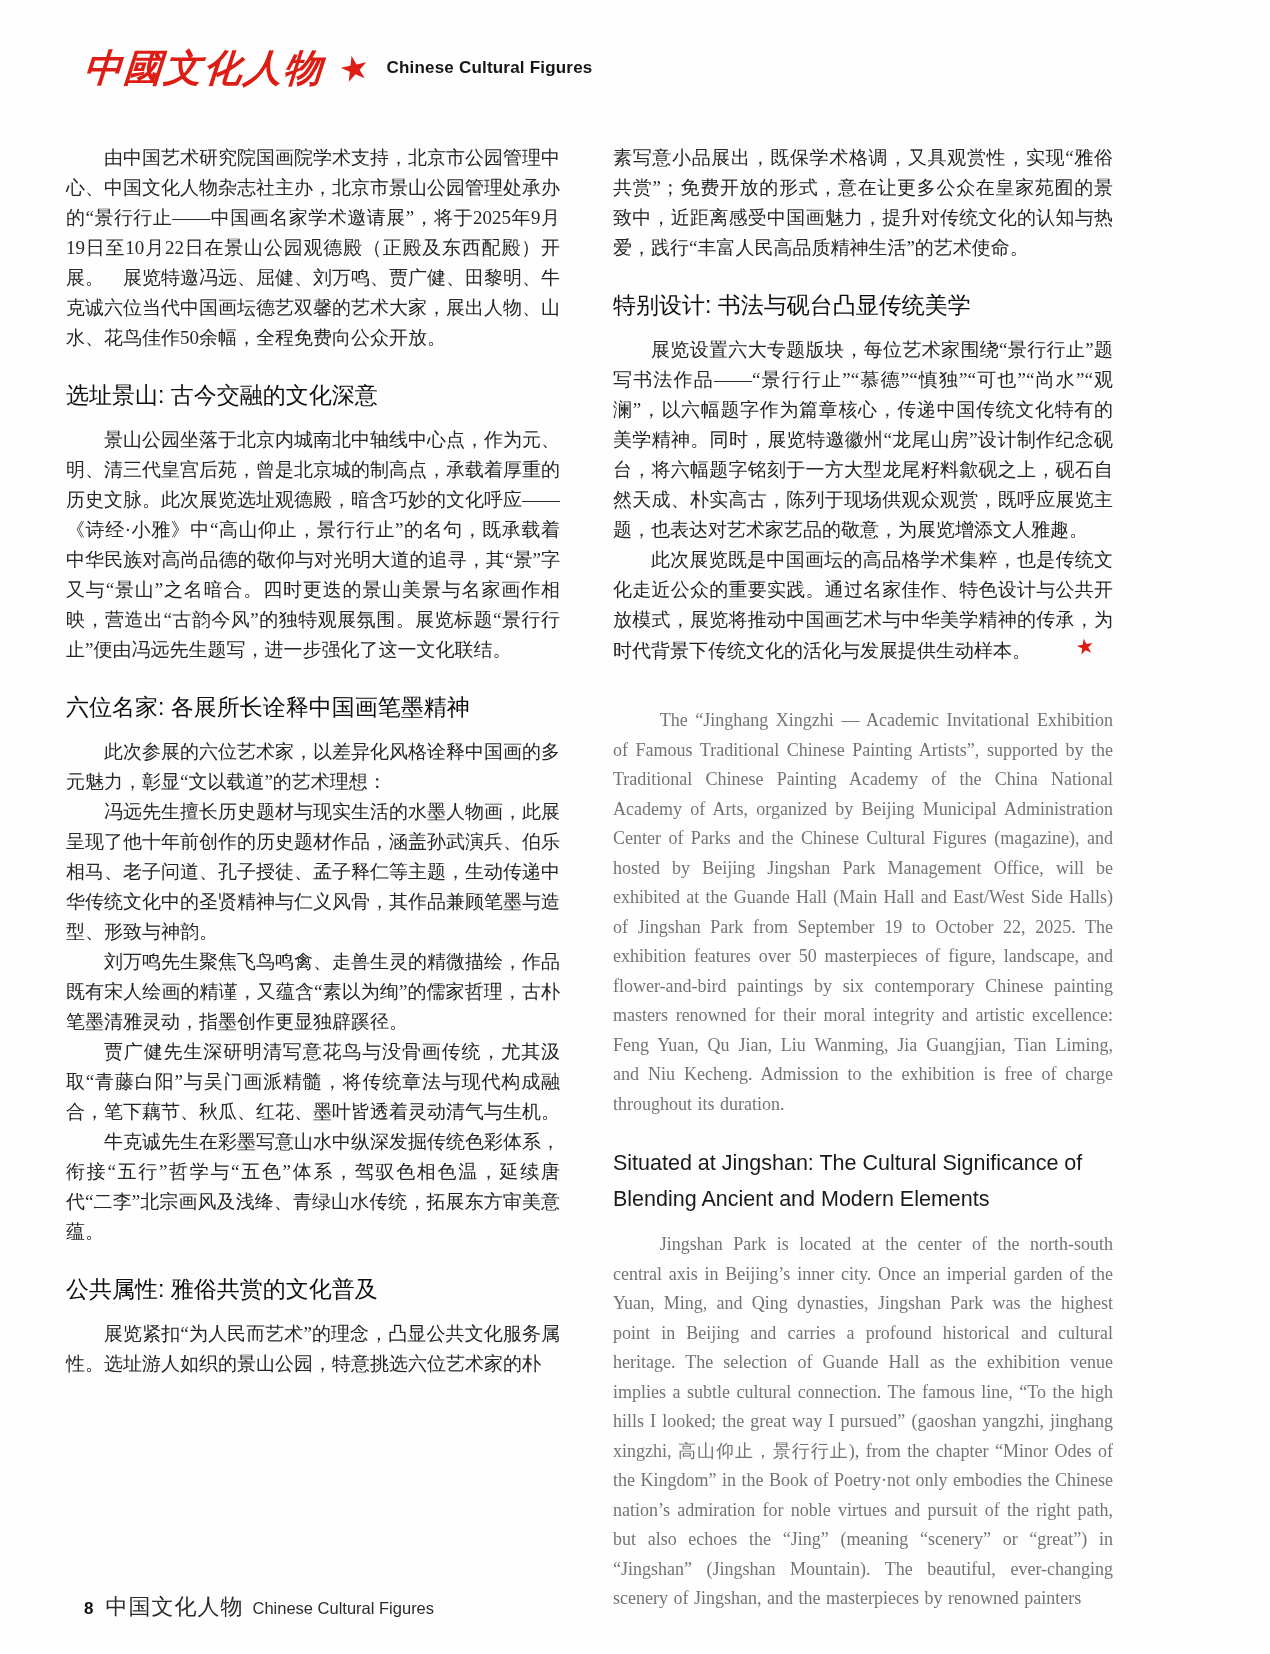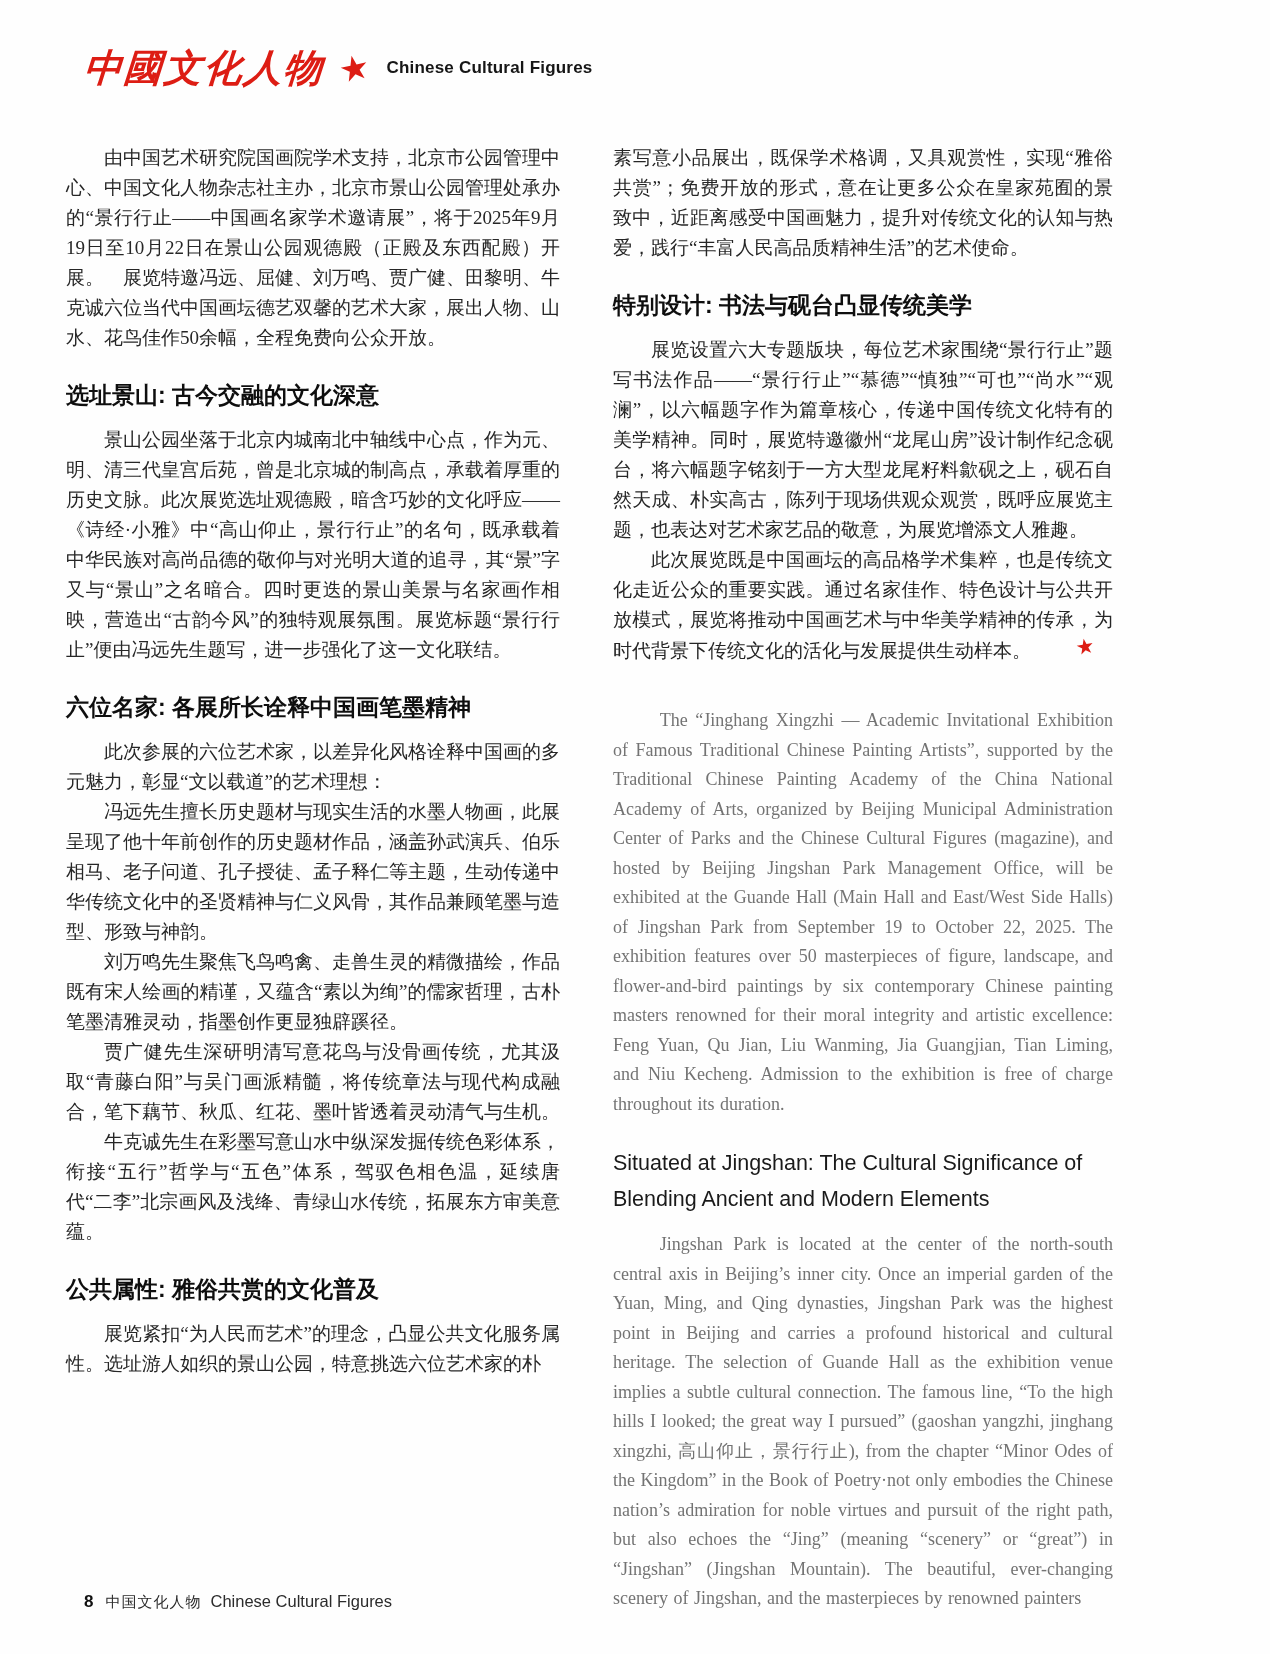--- a/index.html
+++ b/index.html
@@ -41,21 +41,21 @@
   .cn {
     font-family:"Liberation Serif","DejaVu Serif",serif;
     font-size:19px; line-height:30px;
     color:#262626; text-align:justify; text-indent:2em;
     margin:0;
   }
   .cn.no-indent { text-indent:0; }
 
   .cn-h {
     font-family:"Liberation Sans","DejaVu Sans",sans-serif;
-    font-size:23px; line-height:30px; font-weight:700;
+    font-size:23px; line-height:30px; font-weight:400;
     color:#0e0e0e; margin:27px 0 15px; text-indent:0;
   }
 
   .en {
     font-family:"Liberation Serif","DejaVu Serif",serif;
     font-size:18px; line-height:29.5px;
     color:#737373; text-align:justify; text-indent:2.6em;
     margin:0; word-spacing:1px;
   }
   .en.en-first { margin-top:40px; }
@@ -71,21 +71,21 @@
     font-style:normal; display:inline-block; transform:rotate(-10deg);
   }
 
   
   .page-footer {
     position:absolute; left:84px; top:1592px;
     display:flex; align-items:baseline; gap:12px;
     color:#2b2b2b;
   }
   .page-number { font-weight:700; font-size:17px; color:#111; }
-  .footer-cn { font-size:15px; letter-spacing:1px;font-family:Liberation Serif, serif; }
+  .footer-cn { font-size:22px; letter-spacing:1px;font-family:Liberation Serif, serif; }
   .footer-en { font-size:16.5px; margin-left:-3px; }
 </style>
 </head>
 <body>
 
 <header class="page-header">
   <span class="logo-cn">中國文化人物</span>
   <span class="logo-star">★</span>
   <span class="logo-en">Chinese Cultural Figures</span>
 </header>

